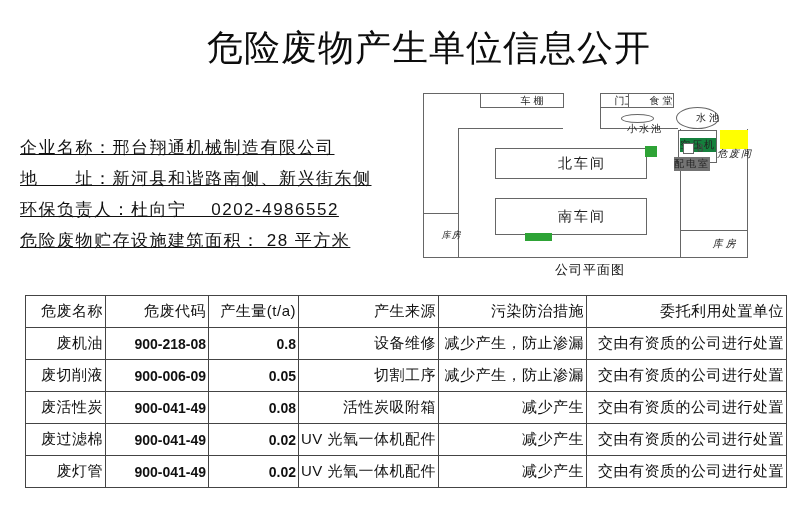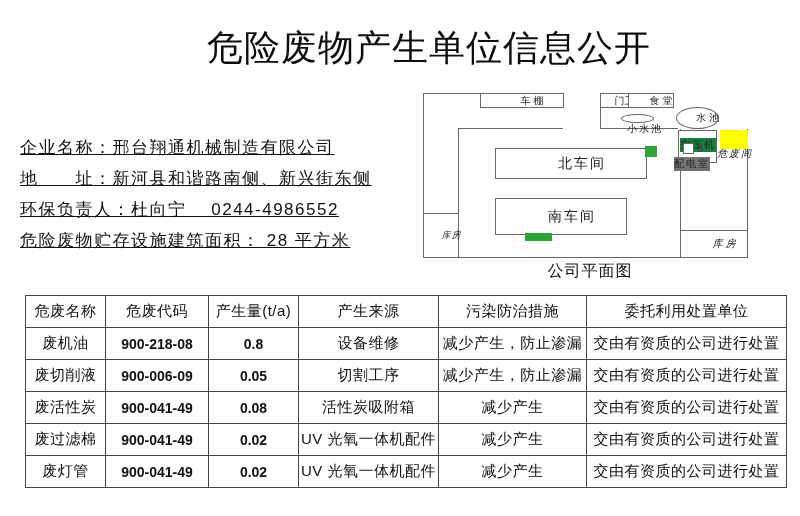--- a/index.html
+++ b/index.html
@@ -29,44 +29,44 @@
           display:flex; align-items:center; justify-content:center;
           font-size:10px; letter-spacing:3px; text-indent:3px; white-space:nowrap;padding-left:20px; }
   .dbox.big { font-size:14px; letter-spacing:2px; text-indent:2px; }
   .ellipse { border-radius:50%; }
   .dlabel { position:absolute; font-size:10px; letter-spacing:2px; white-space:nowrap; }
   .fill { position:absolute; }
   .sym-square { position:absolute; width:11px; height:11px; border:1px solid #666;
                 box-sizing:border-box; background:#fff; }
   .sym-eight { position:absolute; font-size:13px; line-height:13px; color:#444; }
   .caption { position:absolute; left:92px; top:171px; width:150px; text-align:center;
-             font-family:"Liberation Sans", sans-serif; font-size:16px;
+             font-family:"Liberation Sans", sans-serif; font-size:13px;
              letter-spacing:1px; color:#111; }
 
   
   .waste-table { position:absolute; left:25px; top:295px; border-collapse:collapse;
                  table-layout:fixed; font-size:15px; color:#111; }
   .waste-table th, .waste-table td {
-    border:1px solid #444; text-align:center; height:31px; padding:0 2px;
+    border:1px solid #444; text-align:right; height:31px; padding:0 2px;
     font-weight:400; overflow:hidden; white-space:nowrap; letter-spacing:0.5px;
   }
   .waste-table tbody td:nth-child(2),
   .waste-table tbody td:nth-child(3) { font-weight:600; font-size:14px; letter-spacing:0; }
 </style>
 </head>
 <body>
 
 <div class="page">
 
   <h1 class="title">危险废物产生单位信息公开</h1>
 
   <div class="info">
     <div class="info-line">企业名称：邢台翔通机械制造有限公司</div>
     <div class="info-line">地　　址：新河县和谐路南侧、新兴街东侧</div>
-    <div class="info-line">环保负责人：杜向宁　 0244-4986552</div>
+    <div class="info-line">环保负责人：杜向宁　 0202-4986552</div>
     <div class="info-line">危险废物贮存设施建筑面积： 28 平方米</div>
   </div>
 
   <div class="diagram">
 
     <div class="wall" style="left:0;top:3px;width:1px;height:164px;"></div>
     <div class="wall" style="left:0;top:3px;width:58px;height:1px;"></div>
     <div class="wall" style="left:0;top:167px;width:325px;height:1px;"></div>
     <div class="wall" style="left:35px;top:38px;width:1px;height:129px;"></div>
     <div class="wall" style="left:35px;top:38px;width:105px;height:1px;"></div>
@@ -88,21 +88,21 @@
     <div class="dbox ellipse" style="left:198px;top:24px;width:33px;height:9px;"></div>
     <div class="dlabel" style="left:204px;top:32px;">小水池</div>
     <div class="dbox ellipse" style="left:253px;top:17px;width:43px;height:22px;font-family:Liberation Mono, monospace;">
       <span>水池</span>
     </div>
 
     <div class="dbox big" style="left:72px;top:58px;width:152px;height:31px;">
       <span>北车间</span>
     </div>
     <div class="fill" style="left: 222px; top: 56px; width: 12px; height: 11px; background: rgb(46, 163, 54);"></div>
-    <div class="dbox big" style="left:72px;top:108px;width:132px;height:37px;">
+    <div class="dbox big" style="left:72px;top:108px;width:152px;height:37px;">
       <span>南车间</span>
     </div>
     <div class="fill" style="left: 102px; top: 143px; width: 27px; height: 8px; background: rgb(46, 163, 54);"></div>
 
     <div class="dbox" style="left:0;top:123px;width:36px;height:45px;font-size:9px;font-style:italic;letter-spacing:1px;text-indent:1px;">
       <span>库房</span>
     </div>
     <div class="dbox" style="left:257px;top:140px;width:68px;height:28px;font-style:italic;">
       <span>库房</span>
     </div>

